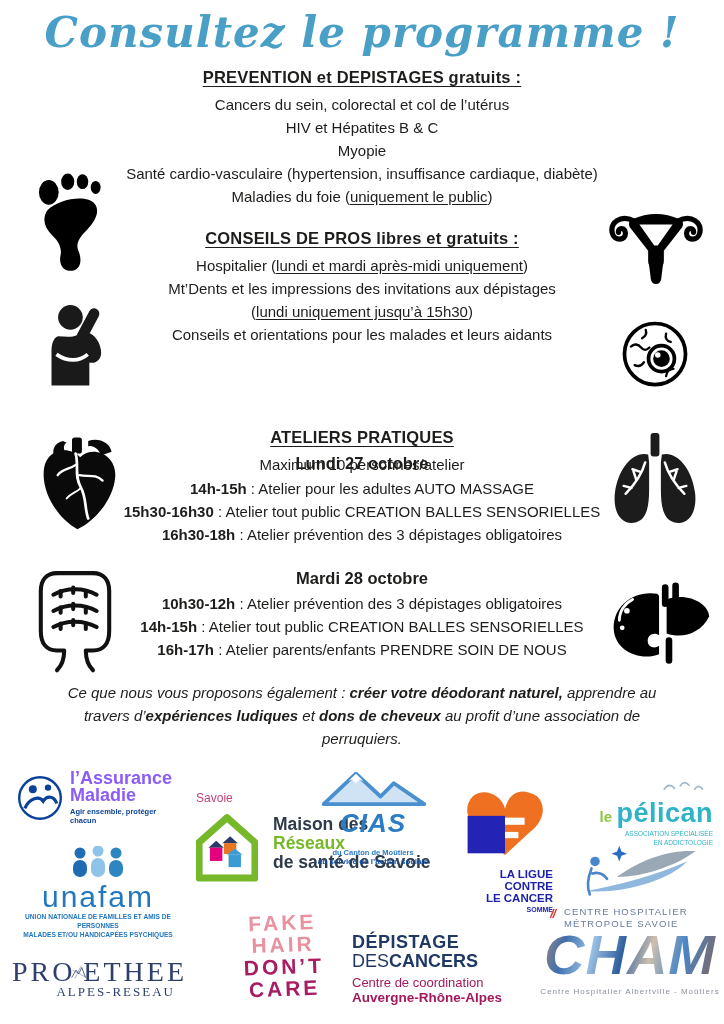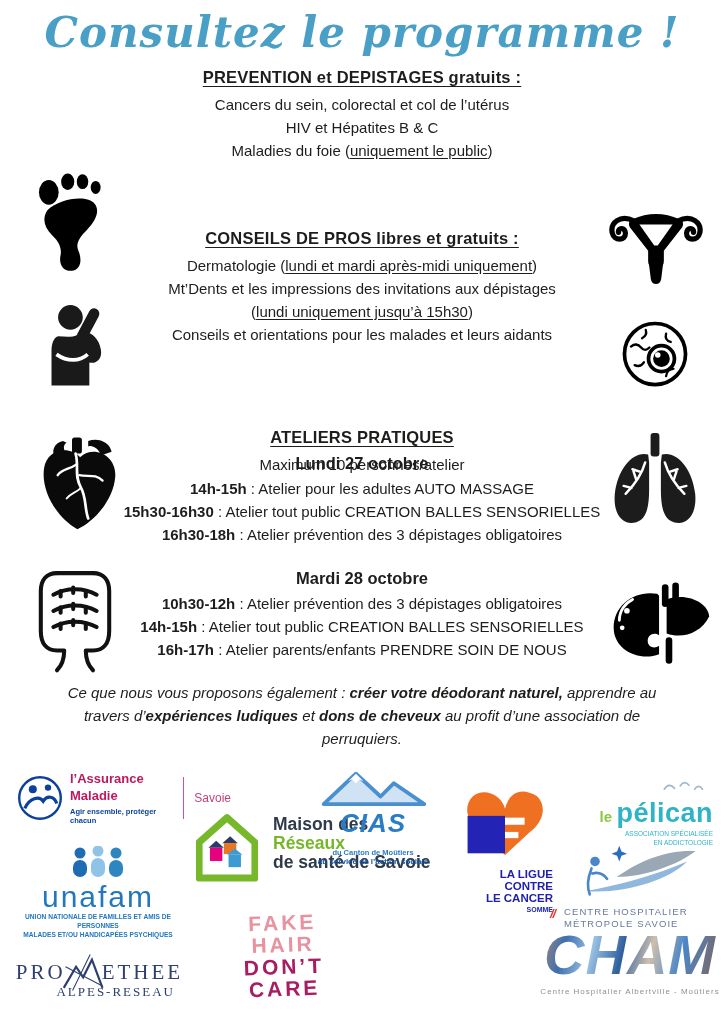--- a/index.html
+++ b/index.html
@@ -42,33 +42,33 @@
   .ic-eye    { left:618px; top:317px; width:74px;  height:74px; }
   .ic-heart  { left:36px;  top:431px; width:90px;  height:110px; }
   .ic-lungs  { left:606px; top:432px; width:98px;  height:100px; }
   .ic-gut    { left:30px;  top:563px; width:90px;  height:112px; }
   .ic-liver  { left:608px; top:580px; width:104px; height:88px; }
   
   .logo { position:absolute; }
   
   .lg-am { left:16px; top:770px; width:215px; display:flex; align-items:center; gap:6px; }
   .am-emblem { width:48px; height:48px; flex:0 0 auto; }
-  .am-name { color:#be185d; font-weight:700; font-size:13px; line-height:17px; }
+  .am-name { color:#8b5cf6; font-weight:700; font-size:18px; line-height:17px; }
   .am-tag  { color:#0c419a; font-size:7.5px; font-weight:700; margin-top:3px; }
   .am-div  { width:1px; height:42px; background:#d1518c; margin:0 4px 0 8px; }
   .am-region { color:#c0447c; font-size:12px; }
   
   .lg-unafam { left:14px; top:846px; width:168px; text-align:center; }
   .unafam-persons { width:62px; height:32px; margin:0 auto; }
   .unafam-name { color:#2277be; font-size:30px; letter-spacing:2px; line-height:30px; }
   .unafam-tag { color:#2277be; font-size:6.6px; font-weight:700; line-height:9px; }
   
   .lg-prom { left:12px; top:952px; width:175px; font-family:"Liberation Serif", serif; color:#2e3f6e; }
   .prom-row { display:flex; align-items:center; justify-content:center; }
-  .prom-word { font-size:21px; letter-spacing:3px; }
+  .prom-word { font-size:28px; letter-spacing:3px; }
   .prom-mt { width:44px; height:40px; margin:0 -4px; }
   .prom-sub { font-size:13px; letter-spacing:2px; text-align:right; margin-top:-8px; padding-right:12px; }
   
   .lg-maison { left:196px; top:808px; width:245px; display:flex; align-items:flex-end; gap:15px; }
   .maison-house { width:62px; height:78px; flex:0 0 auto; }
   .maison-text { padding-bottom:14px; font-weight:700; font-size:17.5px; line-height:19px; color:#2f3a4a; }
   .maison-accent { color:#76b82a; }
   
   .lg-fake { left:226px; top:912px; width:115px; text-align:center; transform:rotate(-2deg);
              font-weight:700; font-size:21px; line-height:22px; letter-spacing:3px; }
@@ -116,26 +116,28 @@
 <body>
 
 <div class="page">
 
   <div class="title">Consultez le programme !</div>
 
   <div class="sec t-prevention">
     <div class="heading">PREVENTION et DEPISTAGES gratuits :</div>
     <div class="line">Cancers du sein, colorectal et col de l’utérus</div>
     <div class="line">HIV et Hépatites B &amp; C</div>
+    <div class="line">Myopie</div>
+    <div class="line">Santé cardio-vasculaire (hypertension, insuffisance cardiaque, diabète)</div>
     <div class="line"><span>Maladies du foie (</span><span class="ul">uniquement le public</span><span>)</span></div>
   </div>
 
   <div class="sec t-conseils">
     <div class="heading">CONSEILS DE PROS libres et gratuits :</div>
-    <div class="line"><span>Dermatologie (</span><span class="ul">lundi et mardi après-midi uniquement</span><span>)</span></div>
+    <div class="line"><span>Hospitalier (</span><span class="ul">lundi et mardi après-midi uniquement</span><span>)</span></div>
     <div class="line">Mt’Dents et les impressions des invitations aux dépistages</div>
     <div class="line"><span>(</span><span class="ul">lundi uniquement jusqu’à 15h30</span><span>)</span></div>
     <div class="line">Conseils et orientations pour les malades et leurs aidants</div>
   </div>
 
   <div class="sec t-ateliers">
     <div class="heading">ATELIERS PRATIQUES</div>
     <div class="line">Maximum 10 personnes/atelier</div>
   </div>
 
@@ -309,20 +311,26 @@
   <div class="logo lg-cias">
     <svg class="cias-mt" viewBox="0 0 120 40" xmlns="http://www.w3.org/2000/svg">
       <path d="M8 38 L42 6 L68 30 L82 16 L114 38 Z" fill="#cfe3f5" stroke="#4a90d0" stroke-width="4" stroke-linejoin="round"></path>
       <path d="M34 14 L42 6 L50 14 L46 12 L42 16 L38 12 Z" fill="#fff"></path>
     </svg>
     <div class="cias-name">CIAS</div>
     <div class="cias-sub1">du Canton de Moûtiers</div>
     <div class="cias-sub2">au service de l’action sociale</div>
   </div>
 
+  <div class="logo lg-dep">
+    <div class="dep1">DÉPISTAGE</div>
+    <div class="dep2"><span>DES</span><span class="bold">CANCERS</span></div>
+    <div class="dep3">Centre de coordination</div>
+    <div class="dep4">Auvergne-Rhône-Alpes</div>
+  </div>
 
   <div class="logo lg-ligue">
     <svg class="ligue-gfx" viewBox="0 0 100 92" xmlns="http://www.w3.org/2000/svg">
       <path d="M50 30 C46 14 26 6 14 16 C2 28 8 46 22 56 L50 82 L78 56 C92 46 98 28 86 16 C66 4 54 14 50 30 Z" fill="#f07022"></path>
       <rect x="8" y="38" width="42" height="42" fill="#2323b5"></rect>
       <rect x="50" y="40" width="22" height="8" fill="#fff"></rect>
       <rect x="50" y="56" width="15" height="7" fill="#fff"></rect>
     </svg>
     <div class="ligue-line">LA LIGUE</div>
     <div class="ligue-line">CONTRE</div>

